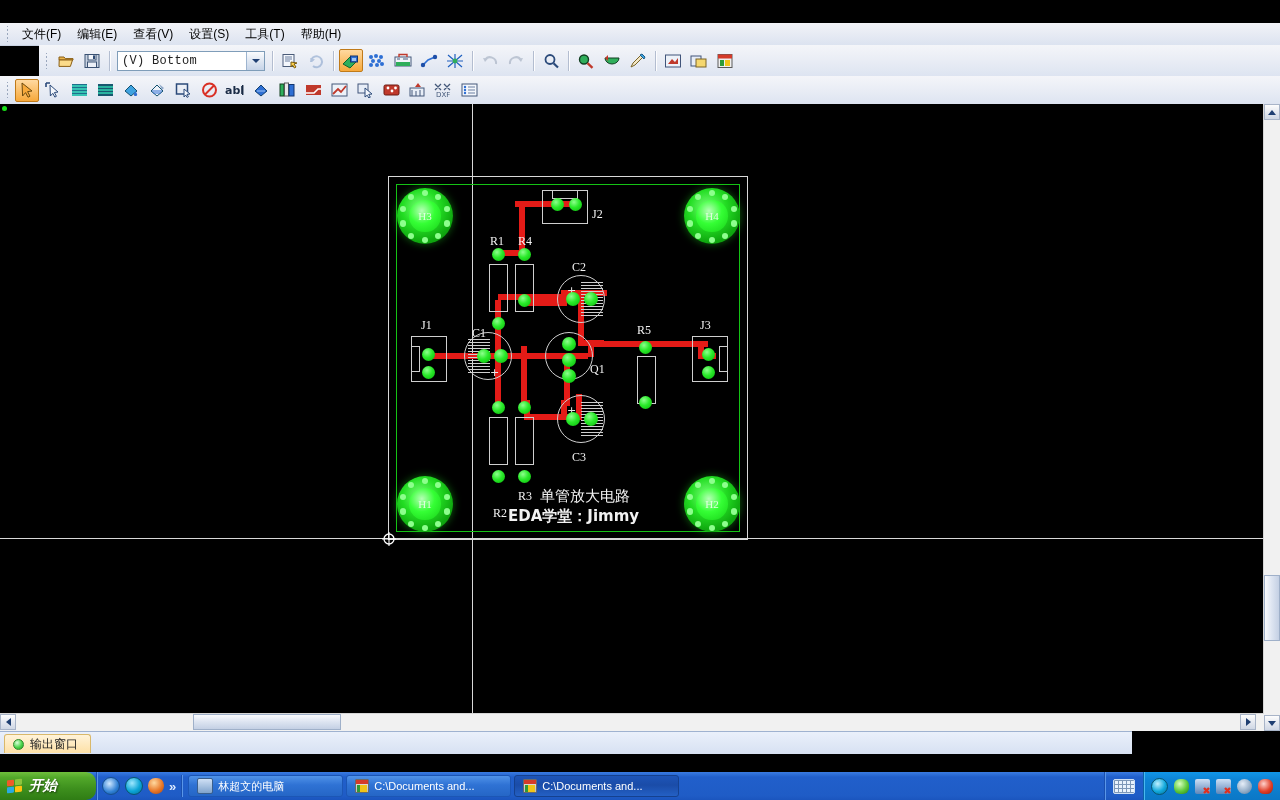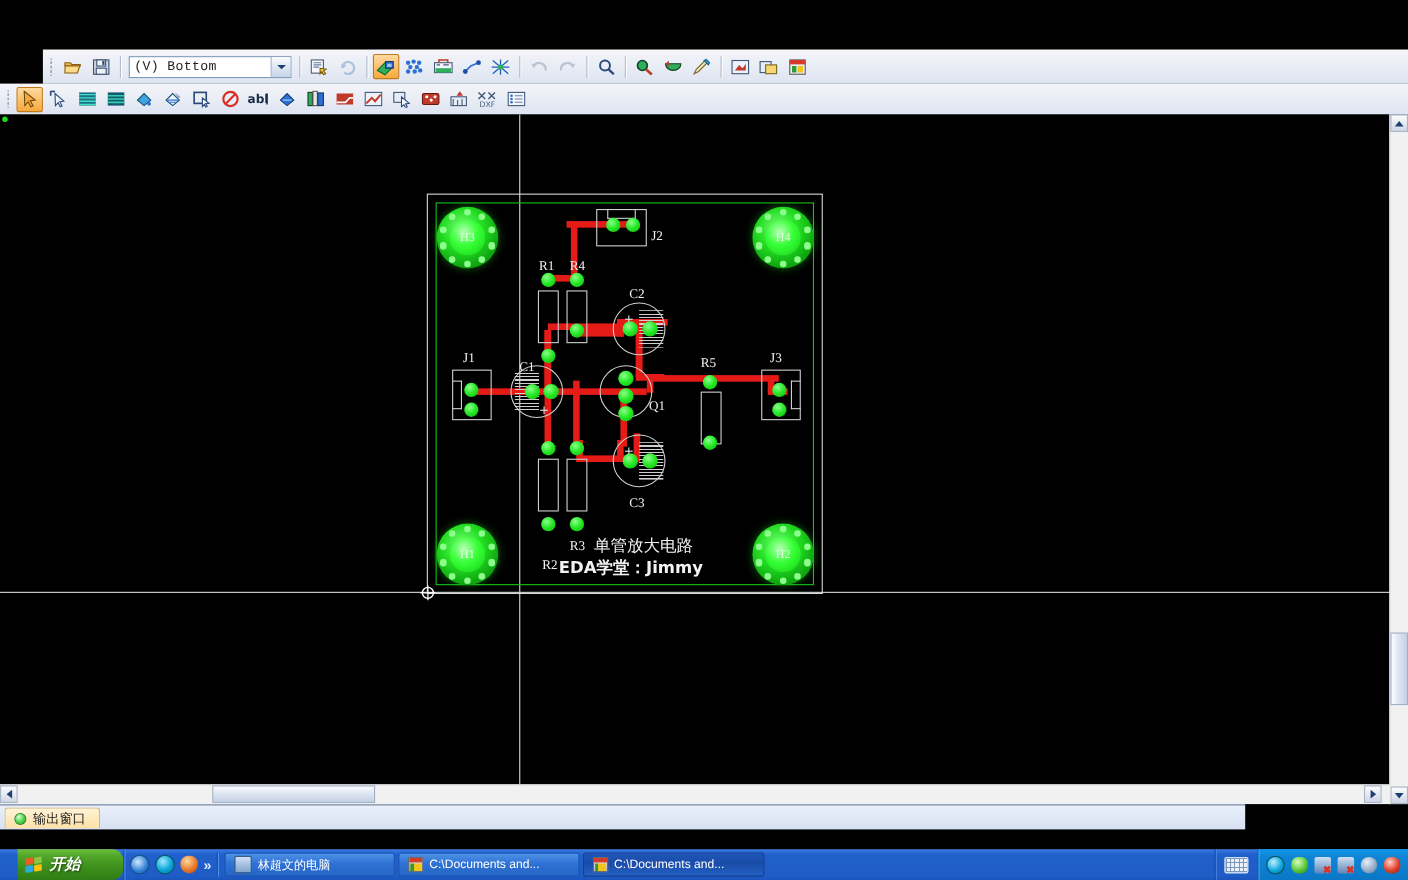--- a/index.html
+++ b/index.html
@@ -220,21 +220,21 @@
   
   .taskbar{
     position:absolute;left:0;top:772px;width:1280px;height:28px;
     background:linear-gradient(180deg,#3A7BE0 0%,#2E6FD8 8%,#215FCB 18%,#1F5CC6 85%,#1B55BE 100%);
     display:flex;align-items:center;
   }
   .startbtn{
     width:96px;height:28px;flex:none;position:relative;
     background:linear-gradient(180deg,#6FBF3C 0%,#52A82A 20%,#3D8F1D 60%,#2F7C14 100%);
     border-radius:0 10px 10px 0;display:flex;align-items:center;gap:5px;
-    padding-left:7px;box-sizing:border-box;margin-left:16px;
+    padding-left:7px;box-sizing:border-box;
   }
   .flag{width:17px;height:15px;position:relative;flex:none;}
   .flag i{position:absolute;width:7px;height:6px;border-radius:1px;}
   .flag i:nth-child(1){left:0;top:1px;background:#F05A28;transform:skewY(-8deg);}
   .flag i:nth-child(2){left:8px;top:0;background:#8BC53F;transform:skewY(-8deg);}
   .flag i:nth-child(3){left:0;top:8px;background:#29ABE2;transform:skewY(-8deg);}
   .flag i:nth-child(4){left:8px;top:7px;background:#FFC20E;transform:skewY(-8deg);}
   .start-txt{
     color:#fff;font-size:14px;font-style:italic;font-weight:bold;
     text-shadow:1px 1px 2px rgba(0,0,0,.5);font-family:"Liberation Serif","DejaVu Serif",serif;
@@ -278,20 +278,29 @@
   .kbd{width:20px;height:13px;border:1px solid #cfe0f5;border-radius:2px;background:#e9f2fd;
     background-image:repeating-linear-gradient(90deg,#7d97b8 0 1px,transparent 1px 4px),
                      repeating-linear-gradient(180deg,#7d97b8 0 1px,transparent 1px 4px);}
 </style>
 </head>
 <body>
 
 <div class="app">
 
 
+  <div class="menubar">
+    <div class="grip"></div>
+    <div class="menu-item">文件(F)</div>
+    <div class="menu-item">编辑(E)</div>
+    <div class="menu-item">查看(V)</div>
+    <div class="menu-item">设置(S)</div>
+    <div class="menu-item">工具(T)</div>
+    <div class="menu-item">帮助(H)</div>
+  </div>
 
   <div class="toolbar tb1">
     <div class="grip"></div>
 
     <div class="tbtn2">
       <svg width="17" height="16" viewBox="0 0 17 16">
         <path d="M1 4h5l1.3 1.6H15v1.4H1z" fill="#E9B44C" stroke="#8A5F16"></path>
         <path d="M1.2 7h13.3l-2.1 6.4H1z" fill="#FBDB8A" stroke="#8A5F16"></path>
       </svg>
     </div>

